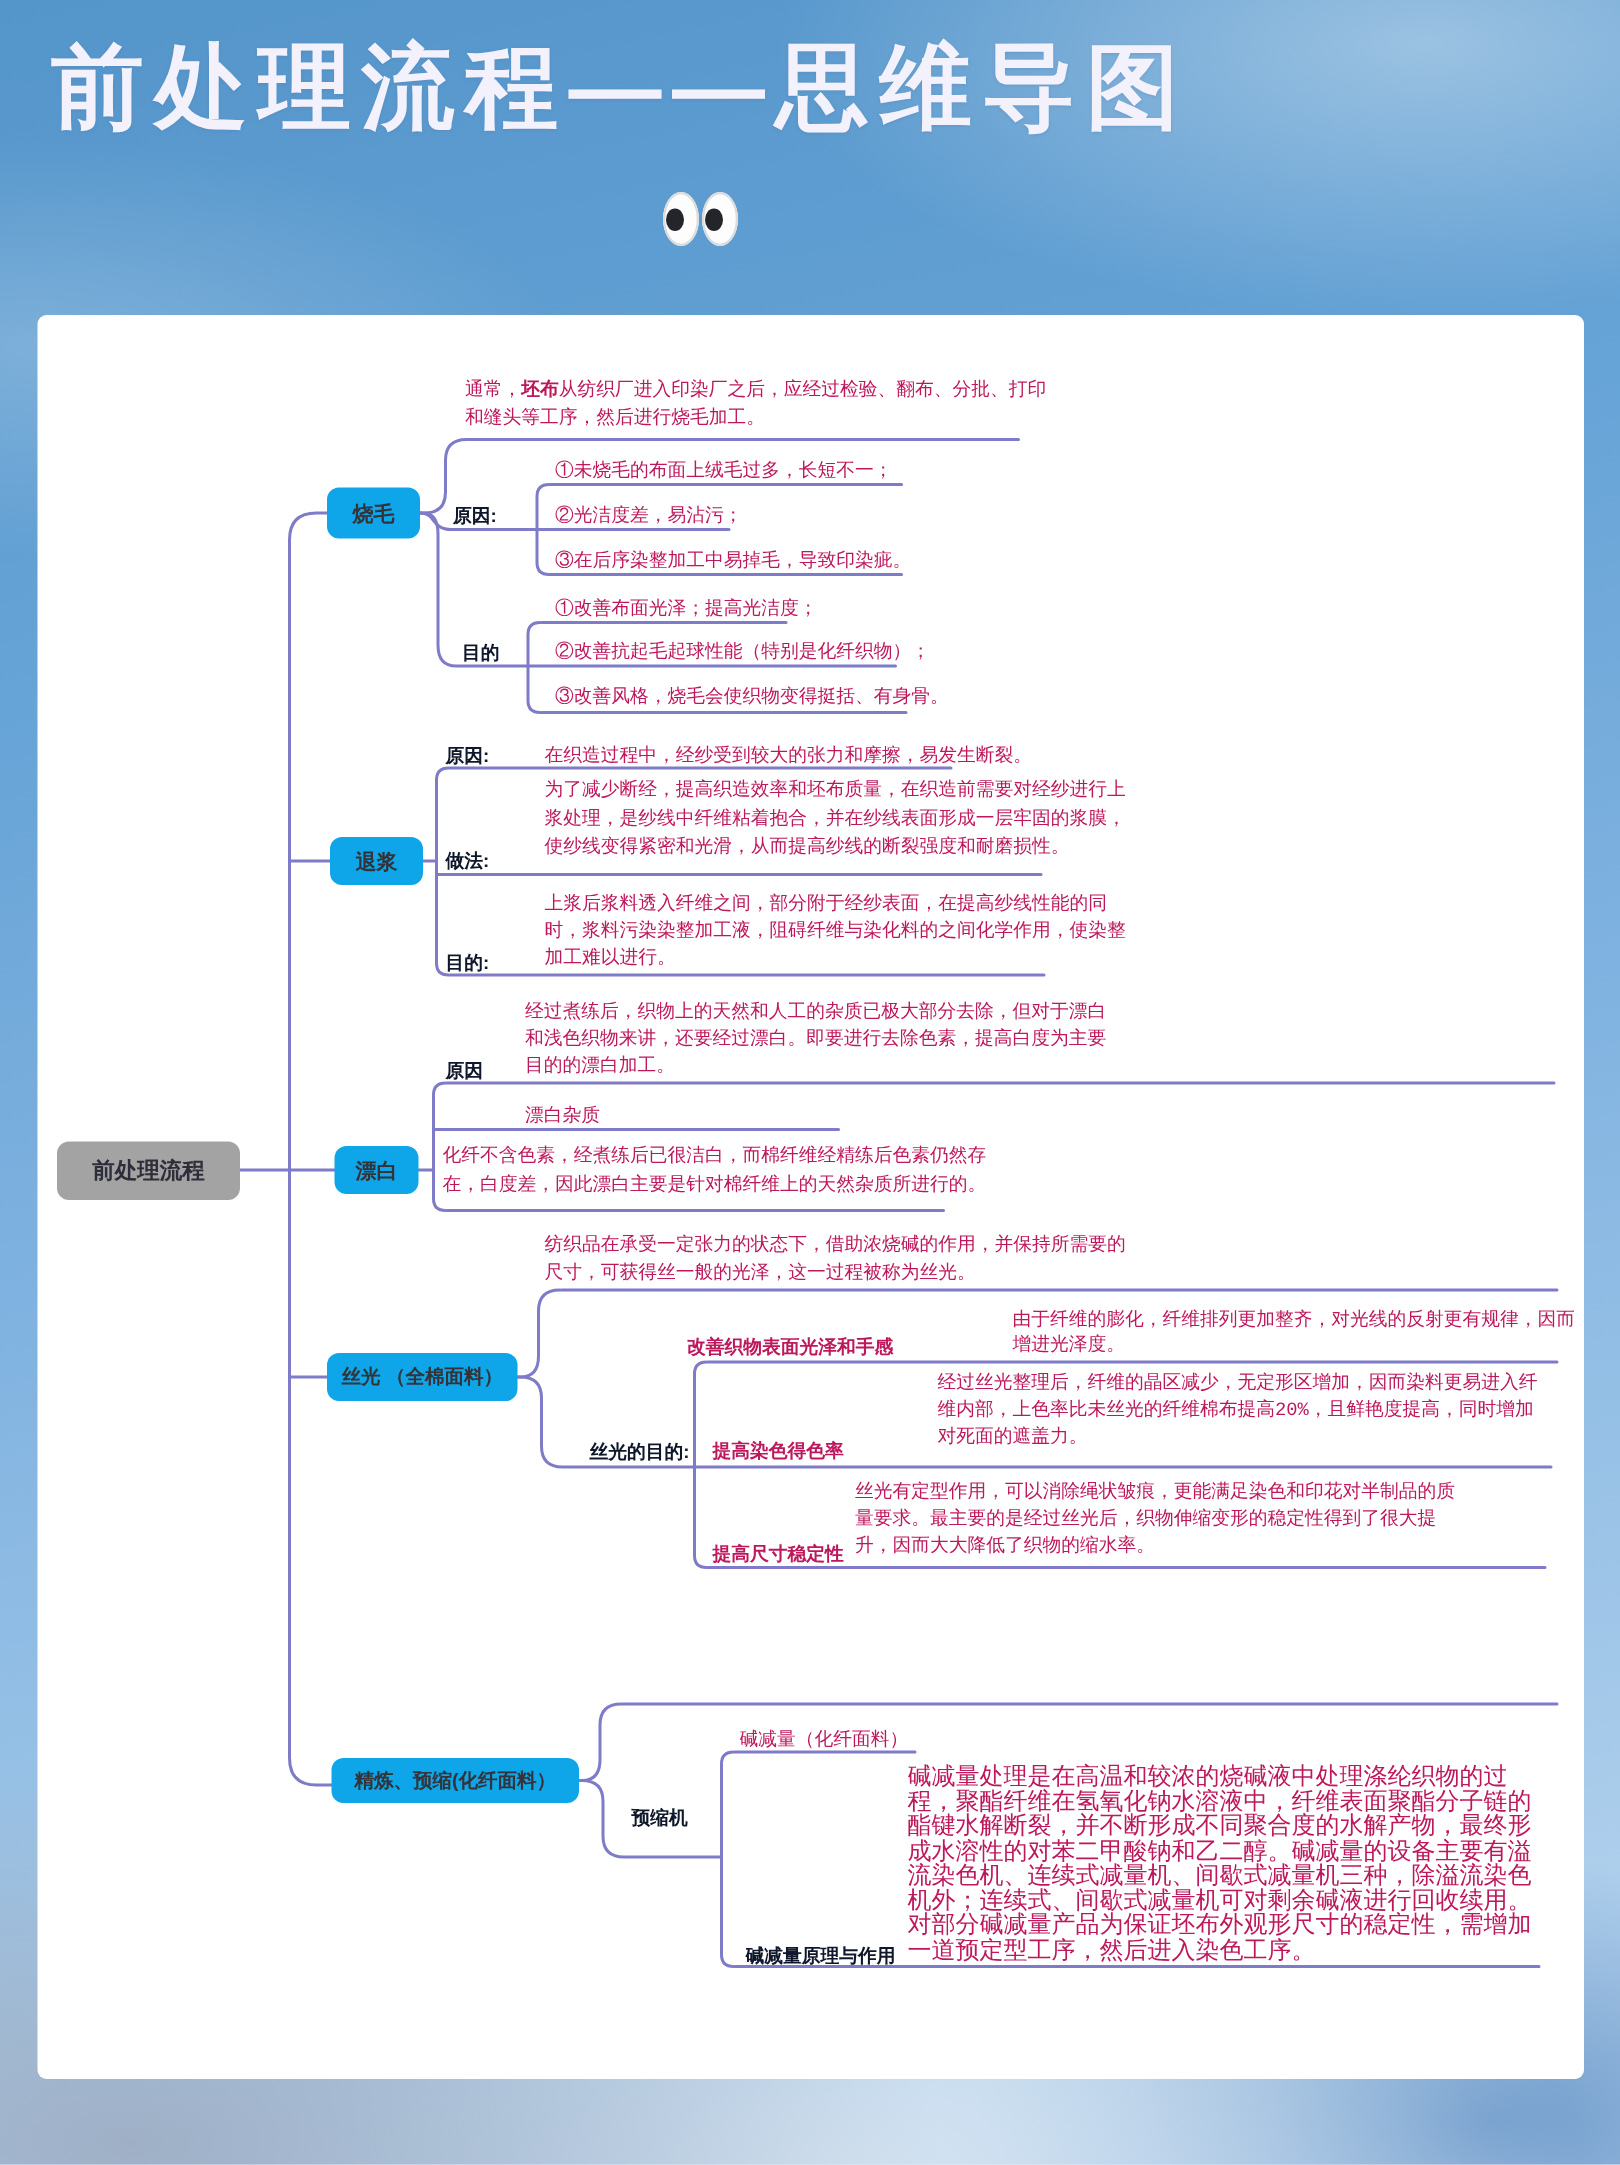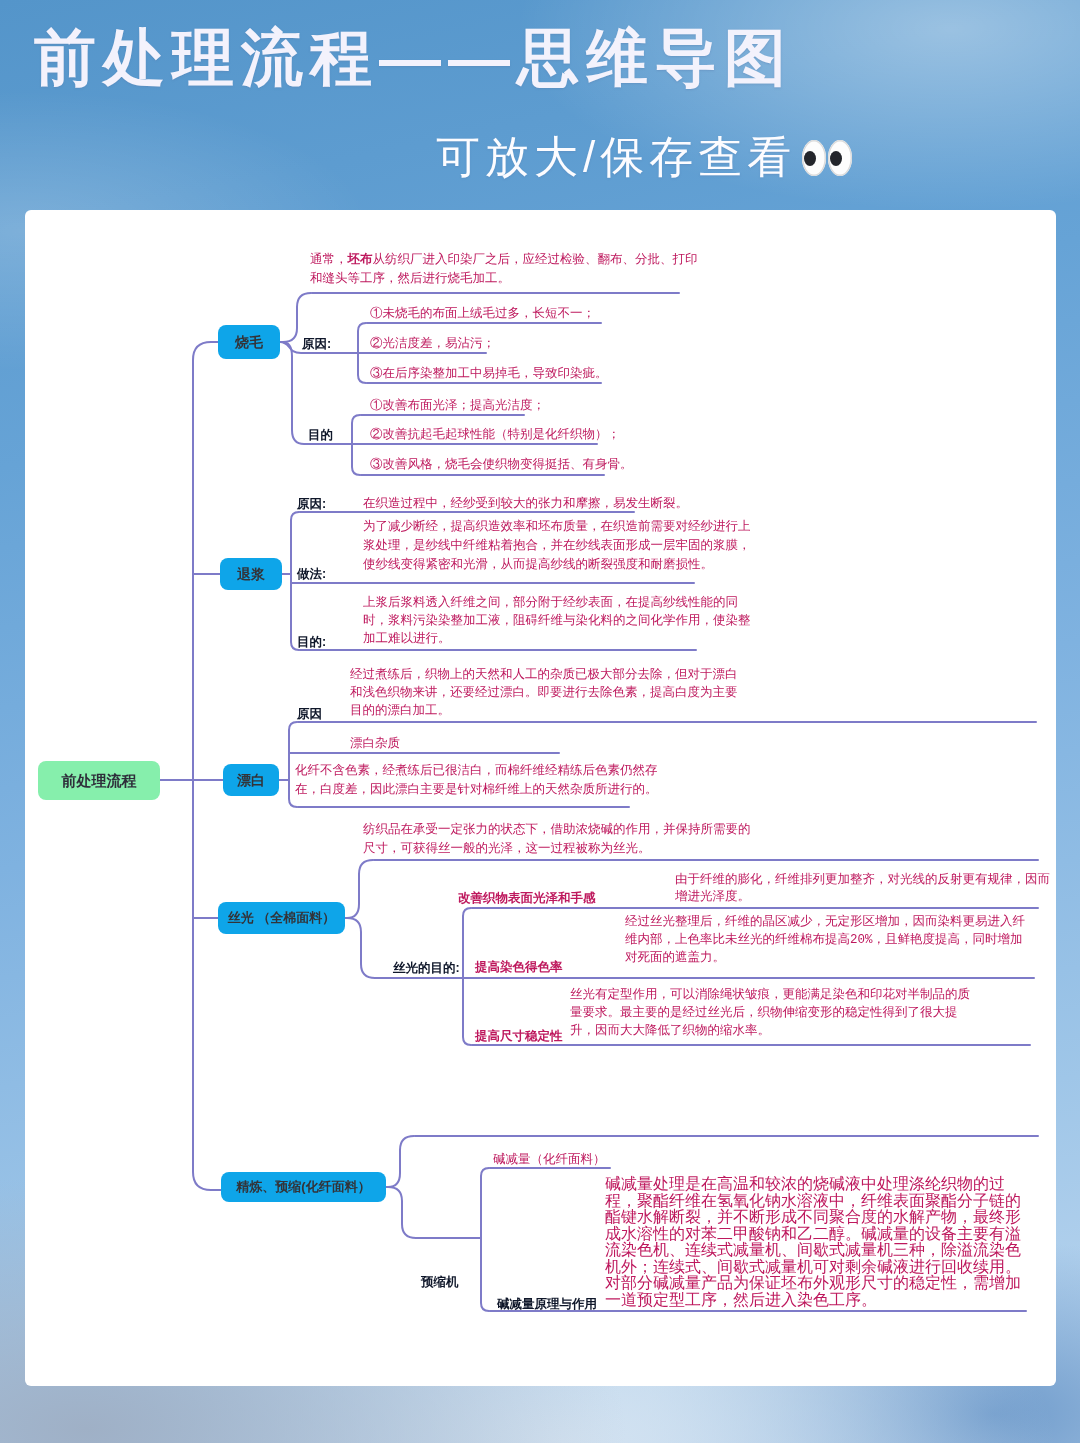--- a/index.html
+++ b/index.html
@@ -35,35 +35,34 @@
     position:absolute;left:25px;top:210px;width:1031px;height:1176px;
     background:#ffffff;border-radius:6px;
   }
   #wires{position:absolute;left:0;top:0;pointer-events:none;}
   .u{position:absolute;height:2px;background:#7e7bc8;border-radius:2px;}
   .pill{
     position:absolute;background:#0ea5e9;border-radius:8px;color:#333338;
     font-weight:700;text-align:center;white-space:nowrap;
   }
   .root{
-    position:absolute;background:#86efac;border-radius:8px;color:#2e2e3a;
+    position:absolute;background:#a3a3a3;border-radius:8px;color:#2e2e3a;
     font-weight:600;font-size:15px;text-align:center;line-height:39px;
     left:13px;top:551px;width:122px;height:39px;
   }
   .lbl{position:absolute;font-size:12.5px;font-weight:700;color:#0f172a;white-space:nowrap;}
   .leaf{position:absolute;font-size:12.5px;color:#be185d;line-height:19px;font-family:Liberation Mono, monospace;}
   .nowrap{white-space:nowrap;}
   .b{font-weight:700;}
 </style>
 </head>
 <body>
 
 <div class="hdr-title">前处理流程——思维导图</div>
 <div class="hdr-sub">
-  <span>可放大/保存查看</span>
   <span class="eyes">
       <span class="eye"></span>
       <span class="eye"></span>
     </span>
 </div>
 
 <div id="card">
 
   <svg id="wires" width="1031" height="1176" viewBox="0 0 1031 1176" fill="none" stroke="#7e7bc8" stroke-width="2" stroke-linecap="round">
     <g>
@@ -157,17 +156,17 @@
   <div class="leaf nowrap b" style="left:433px;top:680px;">改善织物表面光泽和手感</div>
   <div class="leaf" style="left:650px;top:662px;width:386px;line-height:17px;">由于纤维的膨化，纤维排列更加整齐，对光线的反射更有规律，因而增进光泽度。</div>
   <div class="lbl" style="left:368px;top:750px;">丝光的目的:</div>
   <div class="leaf nowrap b" style="left:450px;top:749px;text-align:center;">提高染色得色率</div>
   <div class="leaf" style="left:600px;top:703px;width:404px;line-height:18px;">经过丝光整理后，纤维的晶区减少，无定形区增加，因而染料更易进入纤维内部，上色率比未丝光的纤维棉布提高20%，且鲜艳度提高，同时增加对死面的遮盖力。</div>
   <div class="leaf nowrap b" style="left:450px;top:818px;">提高尺寸稳定性</div>
   <div class="leaf" style="left:545px;top:776px;width:404px;line-height:18px;">丝光有定型作用，可以消除绳状皱痕，更能满足染色和印花对半制品的质量要求。最主要的是经过丝光后，织物伸缩变形的稳定性得到了很大提升，因而大大降低了织物的缩水率。</div>
 
   <div class="pill" style="left:196px;top:962px;width:165px;height:30px;line-height:30px;font-size:13px;">精炼、预缩(化纤面料）</div>
   <div class="leaf nowrap" style="left:468px;top:941px;">碱减量（化纤面料）</div>
-  <div class="lbl" style="left:396px;top:1064px;">预缩机</div>
+  <div class="lbl" style="left:396px;top:994px;">预缩机</div>
   <div class="lbl" style="left:472px;top:1086px;">碱减量原理与作用</div>
   <div class="leaf" style="left:580px;top:967px;width:426px;line-height:16.5px;font-size:16px;">碱减量处理是在高温和较浓的烧碱液中处理涤纶织物的过程，聚酯纤维在氢氧化钠水溶液中，纤维表面聚酯分子链的酯键水解断裂，并不断形成不同聚合度的水解产物，最终形成水溶性的对苯二甲酸钠和乙二醇。碱减量的设备主要有溢流染色机、连续式减量机、间歇式减量机三种，除溢流染色机外；连续式、间歇式减量机可对剩余碱液进行回收续用。对部分碱减量产品为保证坯布外观形尺寸的稳定性，需增加一道预定型工序，然后进入染色工序。</div>
 
 </div>
 
 </body></html>

